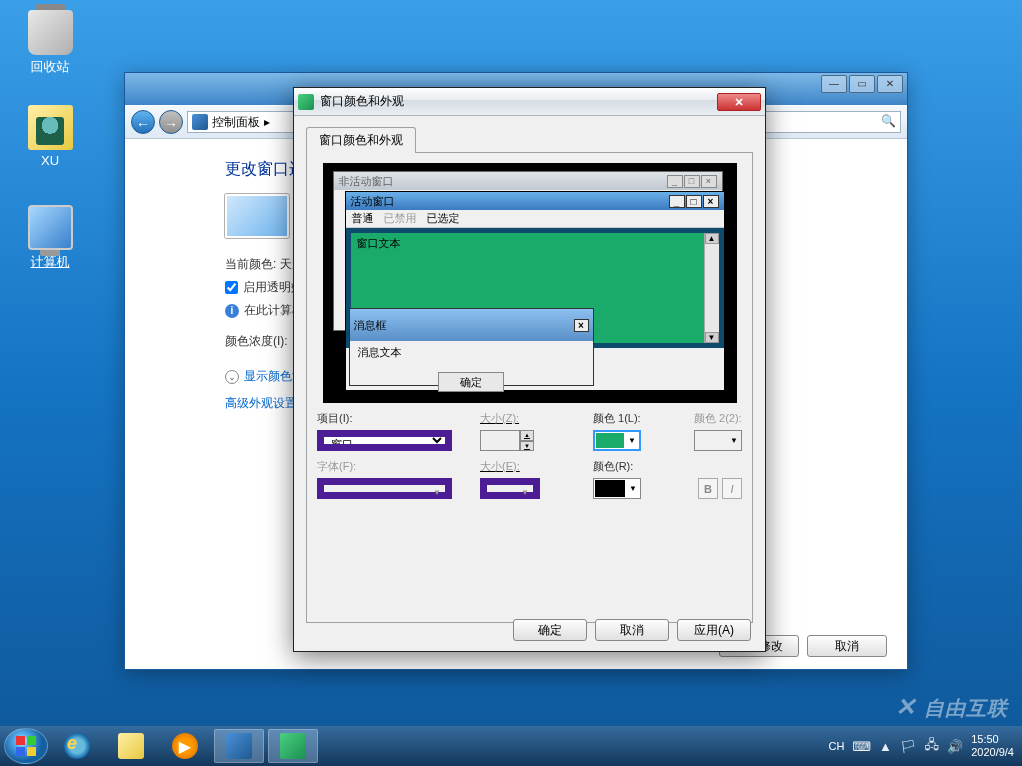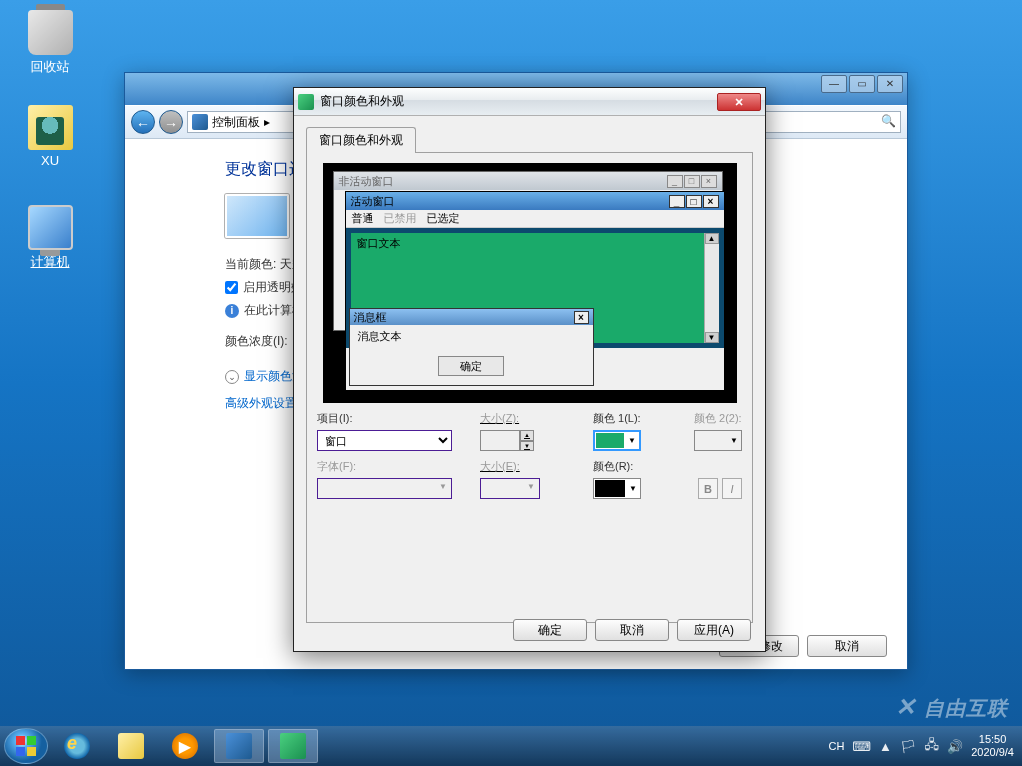--- a/index.html
+++ b/index.html
@@ -62,35 +62,35 @@
 .p-active-title .p-btns{margin-left:auto;display:flex;gap:1px;}
 .p-active-title .p-btns span{width:16px;height:13px;background:#eee;border:1px solid #333;font-size:10px;text-align:center;line-height:11px;font-weight:bold;}
 .p-menu { height:18px; background:#f0f0f0; font-size:11px; padding:0 6px; display:flex; gap:10px; align-items:center; border-bottom:1px solid #ccc; }
 .p-menu span.dis{color:#999;}
 .p-textarea { position:relative; height:120px; background:#1aaa6a; border:5px solid #0c4a6e; }
 .p-textarea .txt{position:absolute;top:3px;left:6px;font-size:11px;color:#000;}
 .p-textarea .scroll{position:absolute;right:0;top:0;bottom:0;width:15px;background:#e8e8e8;border-left:1px solid #aaa;}
 .p-textarea .scroll::before{content:"▲";position:absolute;top:0;left:0;right:0;text-align:center;font-size:8px;background:#d0d0d0;border:1px solid #999;}
 .p-textarea .scroll::after{content:"▼";position:absolute;bottom:0;left:0;right:0;text-align:center;font-size:8px;background:#d0d0d0;border:1px solid #999;}
 .p-msgbox { position:absolute; top:145px; left:26px; width:245px; height:78px; background:#f0f0f0; border:1px solid #333; }
-.p-msgbox-title{height:16px;background:linear-gradient(to bottom,#8cc0f0,#5a90c8);font-size:11px;padding:0 4px;display:flex;align-items:center;}
+.p-msgbox-title{height:16px;background:linear-gradient(to bottom,#8cc0f0,#5a90c8);font-size:11px;padding:16px 4px;display:flex;align-items:center;}
 .p-msgbox-title .x{margin-left:auto;width:15px;height:13px;background:#eee;border:1px solid #333;font-size:10px;text-align:center;line-height:11px;font-weight:bold;}
 .p-msgbox .msg-txt{font-size:11px;padding:4px 8px;}
 .p-msgbox .msg-btn{display:block;margin:8px auto 0;width:66px;height:20px;font-size:11px;background:#e8e8e8;border:1px solid #888;}
 
 .hint-text { font-size:11px; color:#333; margin:10px 2px; line-height:1.5; }
 
 .ctrl-row { display:flex; gap:28px; margin-top:8px; font-size:11px; }
 .ctrl-col { display:flex; flex-direction:column; gap:4px; }
 .ctrl-col.item{flex:1;}
 .ctrl-col.size{width:60px;text-decoration:underline;}
 .ctrl-col.color{width:48px;margin-left:25px;}
 .lbl { color:#333; }
 .lbl.dis { color:#999; }
-select,.sel { height:21px; font-size:11px; background:#fff; border:1px solid #4c1d95; padding:0 3px; width:100%; }
+select,.sel { height:21px; font-size:11px; background:#fff; border:7px solid #4c1d95; padding:0 3px; width:100%; }
 .sel.dis{background:#f0f0f0;color:#999;}
 .spinner { display:flex; }
 .spinner input{width:40px;height:21px;border:1px solid #888;font-size:11px;padding:0 3px;}
 .spinner .spin-btns{display:flex;flex-direction:column;width:14px;}
 .spinner .spin-btns span{flex:1;background:#e0e0e0;border:1px solid #888;font-size:6px;text-align:center;line-height:8px;}
 .color-btn{height:21px;border:1px solid #888;display:flex;align-items:center;padding:1px;gap:2px;background:#fff;}
 .color-btn .sw{flex:1;height:100%;}
 .color-btn .dd{width:12px;font-size:8px;text-align:center;}
 .color-btn.active{border:2px solid #3399ff;}
 .color-btn.dis{background:#f0f0f0;}
@@ -105,21 +105,21 @@
 .start-btn::after{content:"";position:absolute;top:50%;left:50%;width:20px;height:20px;transform:translate(-50%,-50%);background:
  linear-gradient(#e33,#e33) 0 0/9px 9px no-repeat,
  linear-gradient(#3c3,#3c3) 11px 0/9px 9px no-repeat,
  linear-gradient(#36e,#36e) 0 11px/9px 9px no-repeat,
  linear-gradient(#ec3,#ec3) 11px 11px/9px 9px no-repeat;}
 .task-item { width:50px; height:34px; margin-left:4px; border-radius:2px; display:flex; align-items:center; justify-content:center; }
 .task-item.active{background:rgba(180,210,240,0.35);border:1px solid rgba(255,255,255,0.25);}
 .task-item .ti-icon{width:26px;height:26px;}
 .tray { margin-left:auto; display:flex; align-items:center; gap:8px; color:#fff; font-size:11px; padding-right:4px; }
 .tray .tray-icon{font-size:13px;opacity:0.9;}
-.tray-time { text-align:center; line-height:1.2; }
+.tray-time { text-align:left; line-height:1.2; }
 .watermark { position:absolute; right:14px; bottom:44px; color:rgba(255,255,255,0.45); font-size:20px; font-weight:bold; font-style:italic; letter-spacing:1px; }
 .watermark::before{content:"✕ ";font-size:24px;}
 </style>
 </head>
 <body>
 
 <div class="desktop-icon recycle-bin">
   <div class="icon-img"></div>
   <div>回收站</div>
 </div>

